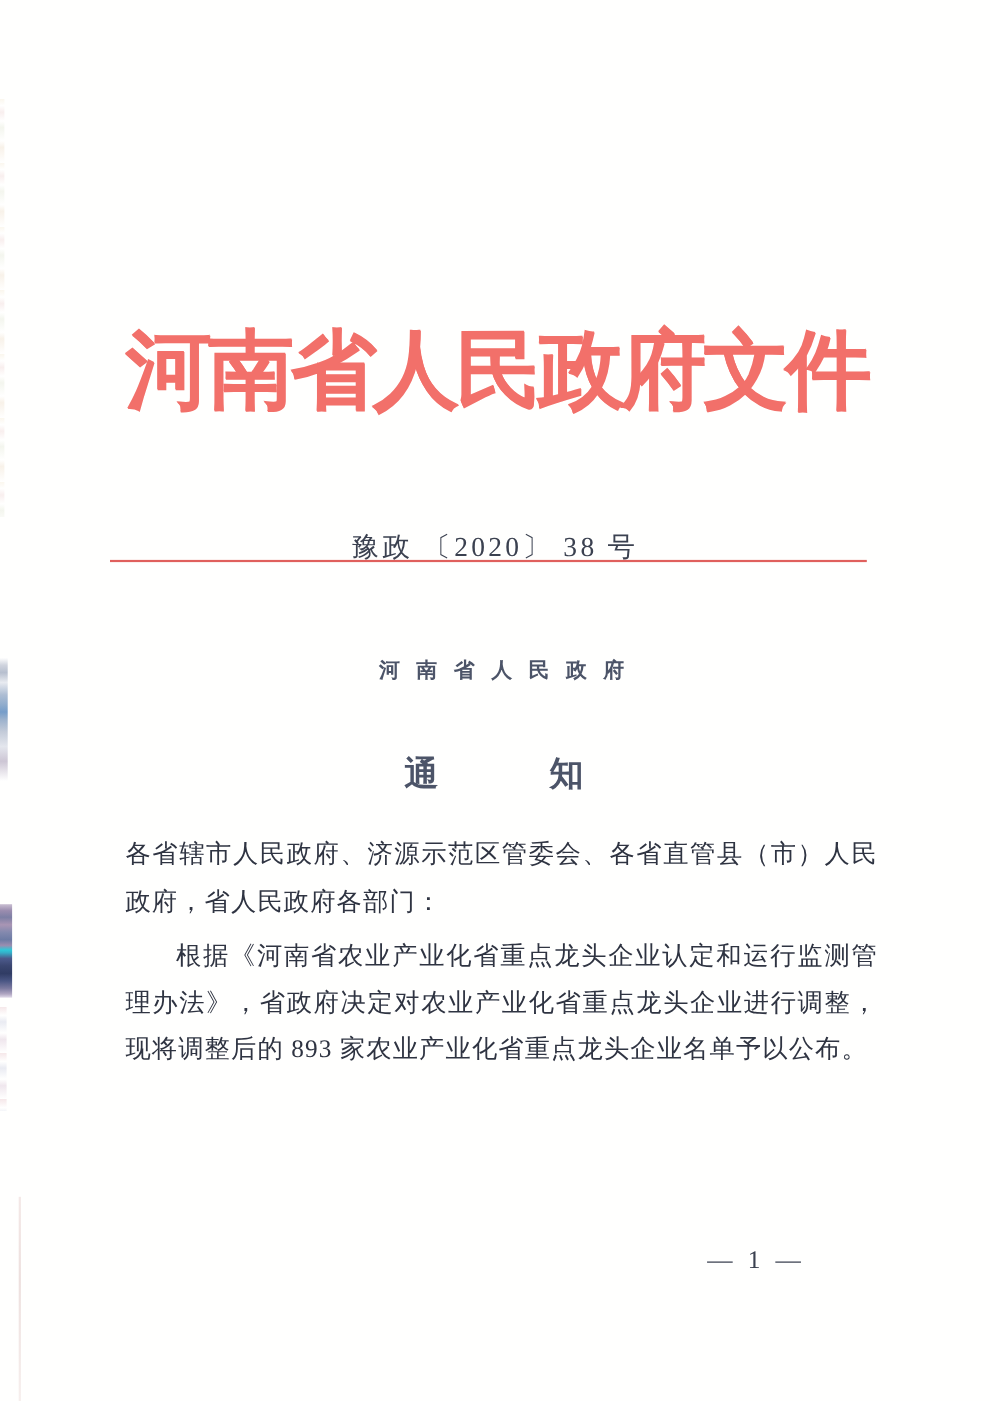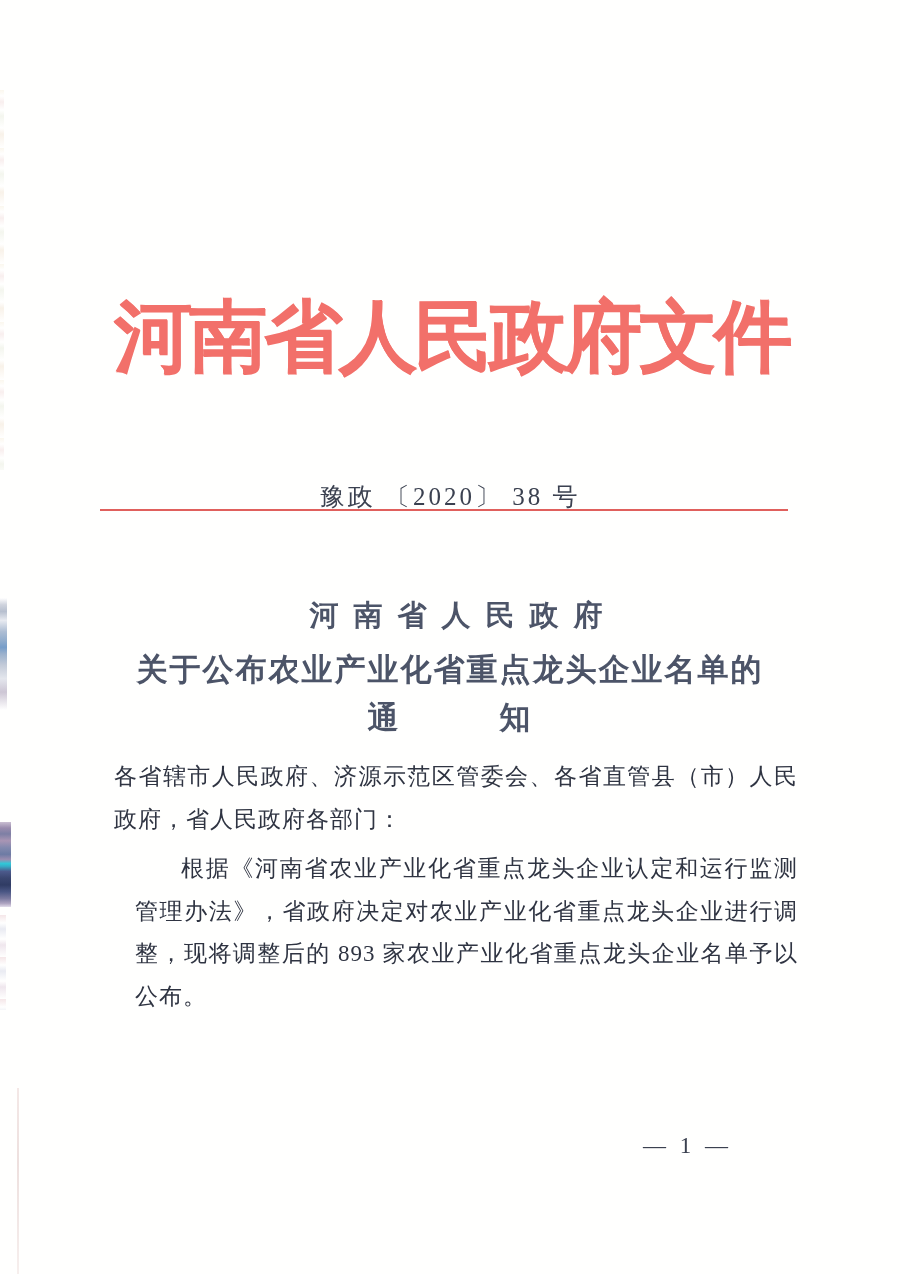--- a/index.html
+++ b/index.html
@@ -79,39 +79,39 @@
     position: absolute;
     top: 509px; left: 100px; width: 688px; height: 2px;
     background: var(--divider-red, #e0605d);
   }
 
   
   .doc-title-1 {
     position: absolute;
     top: 596px; left: 0; width: 100%;
     text-align: center;
-    font-size: 29px;
+    font-size: 19px;
     font-weight: bold;
     letter-spacing: 15px;
     padding-left: 27px;
     box-sizing: border-box;
     color: var(--title-text, #4c5468);
   }
   .doc-title-2 {
     position: absolute;
     top: 649px; left: 0; width: 100%;
     text-align: center;
     font-size: 31px;
     font-weight: bold;
     letter-spacing: 2px;
     color: var(--title-text, #4c5468);
   }
   .doc-title-3 {
     position: absolute;
-    top: 697px; left: 0; width: 100%;
+    top: 683px; left: 0; width: 100%;
     text-align: center;
     font-size: 31px;
     font-weight: bold;
     letter-spacing: 2px;
     white-space: pre;
     color: var(--title-text, #4c5468);
   }
 
   
   .body-text {
@@ -122,21 +122,20 @@
     letter-spacing: 1px;
     color: var(--body-text, #2f3442);
     text-align: justify;
   }
   .body-text p {
     margin: 0;
     padding: 0;
   }
   .body-text p + p {
     margin-top: 7px;
-    margin-left: 21px;
   }
   .body-text p.indented {
     text-indent: 2em;
   }
 
   
   .page-number {
     position: absolute;
     top: 1133px; right: 168px;
     font-size: 23px;
@@ -156,21 +155,20 @@
   <div class="artifact artifact-d"></div>
   <div class="artifact artifact-edge-line"></div>
 
   <div class="header-title">河南省人民政府文件</div>
 
   <div class="doc-number">豫政 〔2020〕 38 号</div>
 
   <div class="red-divider"></div>
 
   <div class="doc-title-1">河南省人民政府</div>
-  <div class="doc-title-2">关于公布农业产业化省重点龙头企业名单的</div>
   <div class="doc-title-3">通　　　知</div>
 
   <div class="body-text">
     <p>各省辖市人民政府、济源示范区管委会、各省直管县（市）人民政府，省人民政府各部门：</p>
     <p class="indented">根据《河南省农业产业化省重点龙头企业认定和运行监测管理办法》，省政府决定对农业产业化省重点龙头企业进行调整，现将调整后的 893 家农业产业化省重点龙头企业名单予以公布。</p>
   </div>
 
   <div class="page-number">— 1 —</div>
 
 </div>

